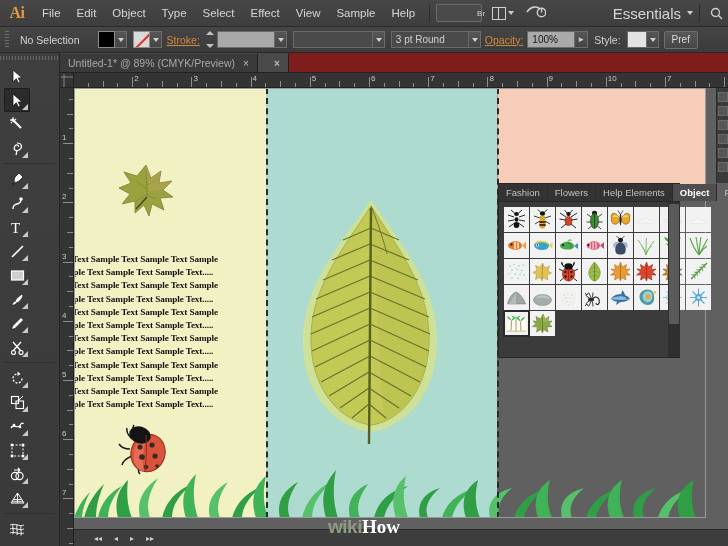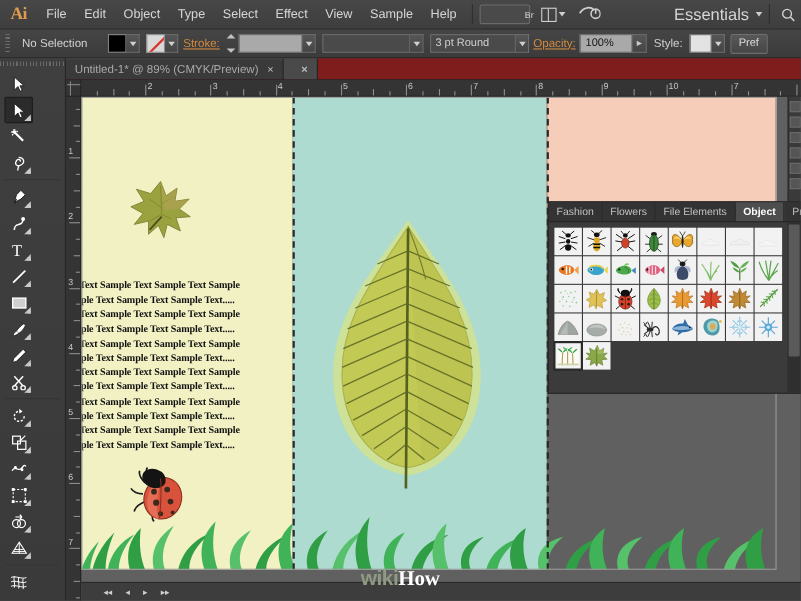--- a/index.html
+++ b/index.html
@@ -128,21 +128,21 @@
   .dashline{ position:absolute; top:0; width:0; height:430px; border-left:2px dashed #2a2a2a;}
   .abframe{ position:absolute; left:0; top:0; width:632px; height:430px; border:1px solid #9a9a9a; pointer-events:none;}
 
   .sampletext{ position:absolute; left:-8px; top:165px; width:205px; color:#111; font-size:9.2px;
     font-family:"Liberation Serif", serif; line-height:13.2px; font-weight:600; letter-spacing:-0.1px; }
   .sampletext div{ white-space:nowrap; }
 
   .grass{ position:absolute; left:0; bottom:0; width:632px; height:52px; overflow:hidden;}
 
   
-  .sympanel{ position:absolute; left:498px; top:183px; width:230px; height:175px; background:#3b3b3b; border:1px solid #262626; border-right:none;}
+  .sympanel{ position:absolute; left:498px; top:183px; width:182px; height:175px; background:#3b3b3b; border:1px solid #262626; border-right:none;}
   .symtabs{ display:flex; height:18px; background:#333333; border-bottom:1px solid #262626;}
   .symtab{ font-size:9.5px; color:#c2c2c2; padding:0 7px; line-height:18px; border-right:1px solid #2b2b2b; white-space:nowrap;}
   .symtab.active{ background:#4e4e4e; color:#ffffff; font-weight:bold;}
   .symgrid{ display:grid; grid-template-columns: repeat(8, 25px); grid-auto-rows:25px; gap:1px; padding:5px 0 0 5px;}
   .symcell{ width:25px;height:25px; background:#f2f2f2; display:flex; align-items:center; justify-content:center; overflow:hidden;}
   .symcell.sel{ outline:2px solid #2a2a2a; outline-offset:-1px;}
   .symcell svg{ display:block;}
   .sym-scroll{ position:absolute; right:0; top:18px; width:12px; bottom:0; background:#2f2f2f;}
   .sym-thumb{ position:absolute; right:1px; top:2px; width:10px; height:120px; background:#5a5a5a; border-radius:1px;}
 
@@ -668,21 +668,21 @@
     <div class="dock-ico"></div>
     <div class="dock-ico"></div>
     <div class="dock-ico"></div>
     <div class="dock-ico"></div>
   </div>
 
   <div class="sympanel">
     <div class="symtabs">
       <div class="symtab">Fashion</div>
       <div class="symtab">Flowers</div>
-      <div class="symtab">File Elements</div>
+      <div class="symtab">Help Elements</div>
       <div class="symtab active">Object</div>
       <div class="symtab">Primit</div>
     </div>
 
     <div class="symgrid">
 
       <div class="symcell">
         <svg width="21" height="21" viewBox="0 0 21 21">
             <ellipse cx="10.5" cy="5" rx="2.4" ry="2" fill="#111"></ellipse>
             <ellipse cx="10.5" cy="10.5" rx="2" ry="2.2" fill="#111"></ellipse>

